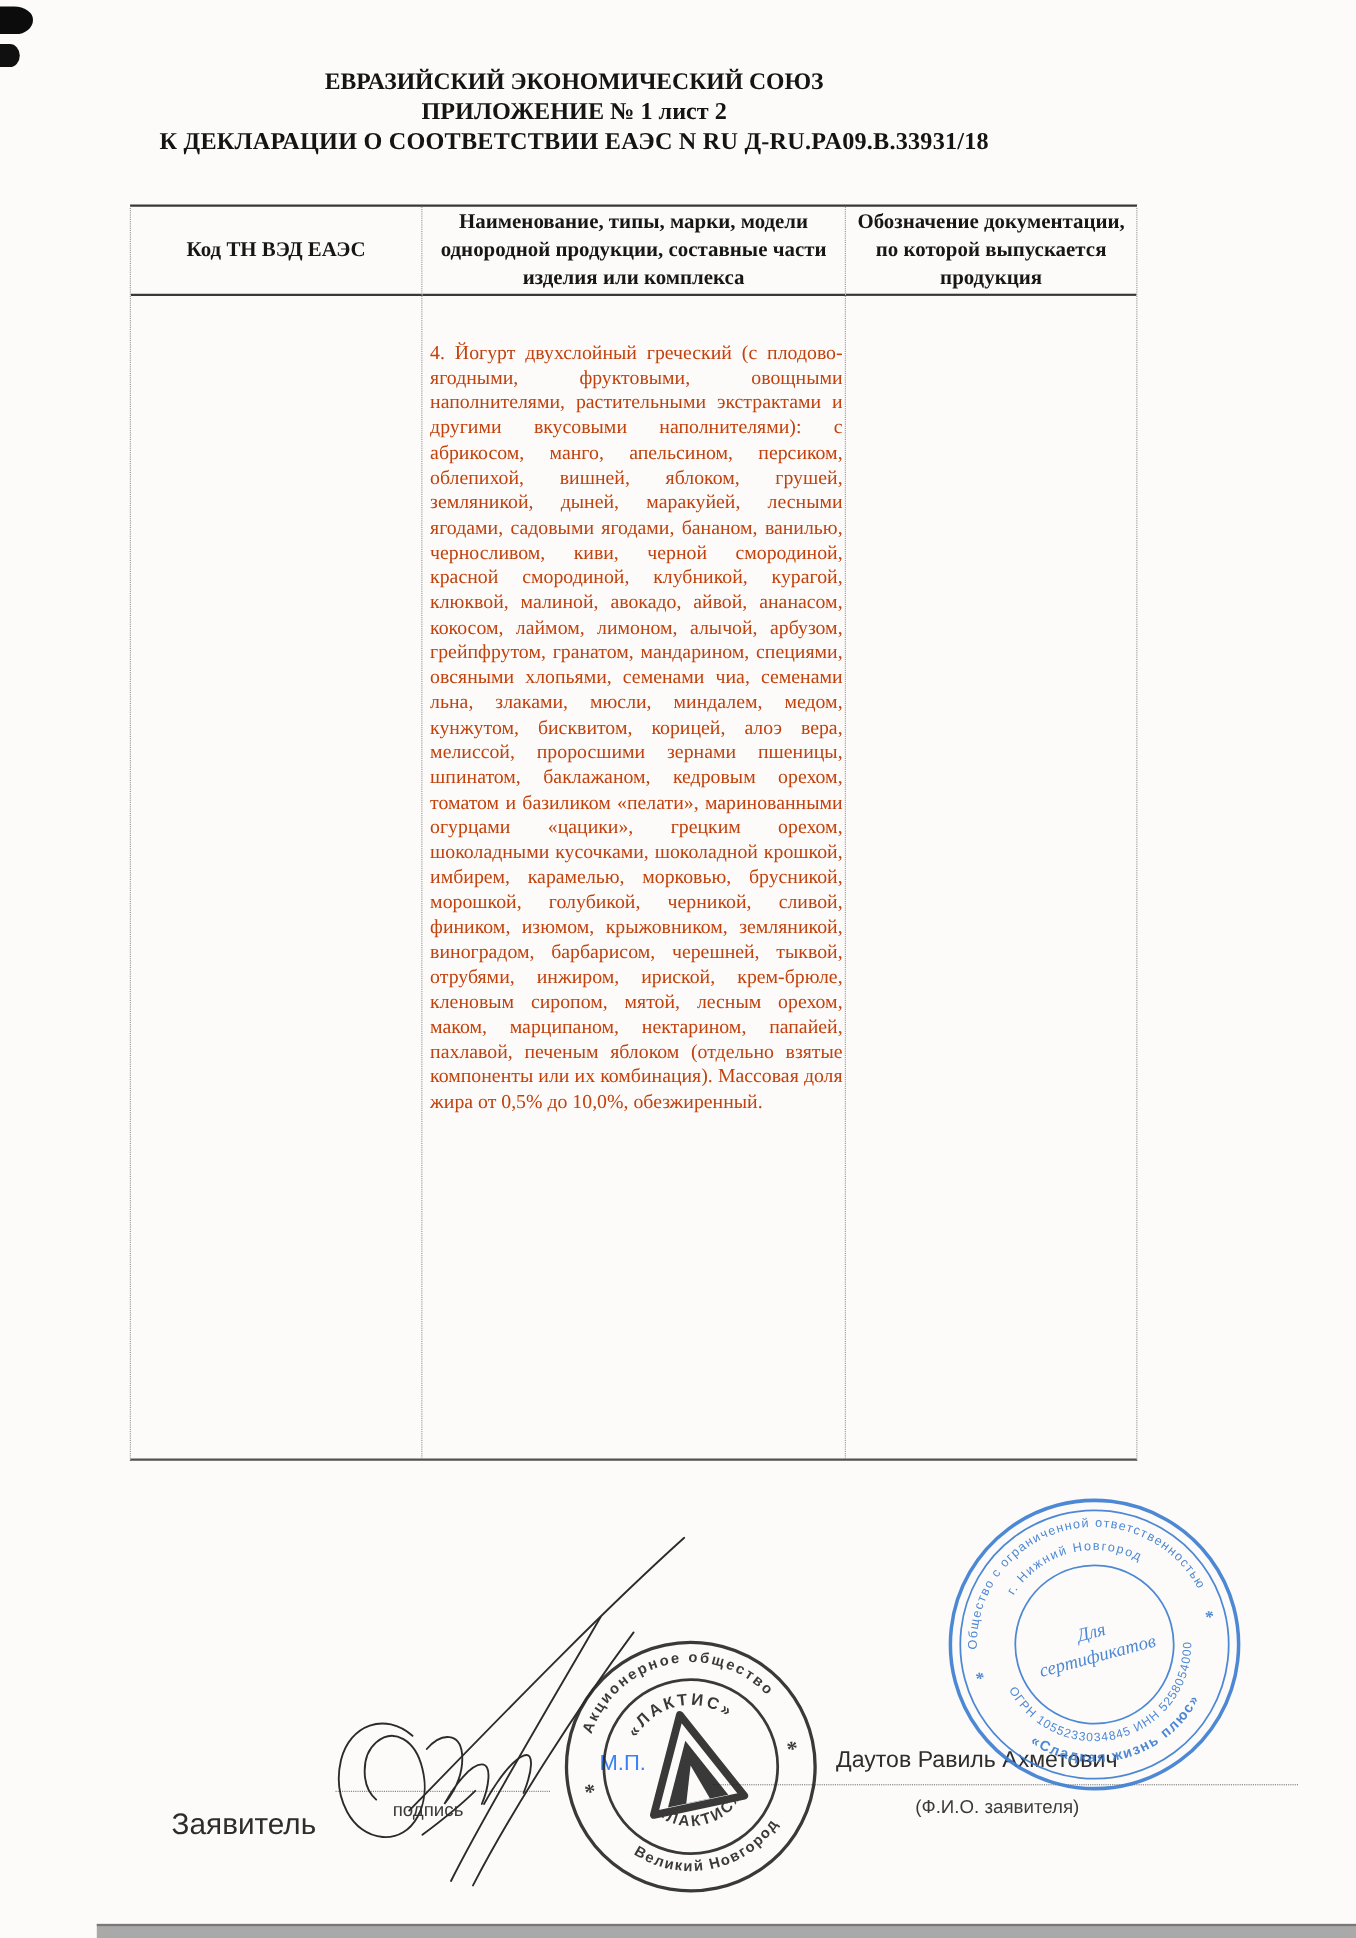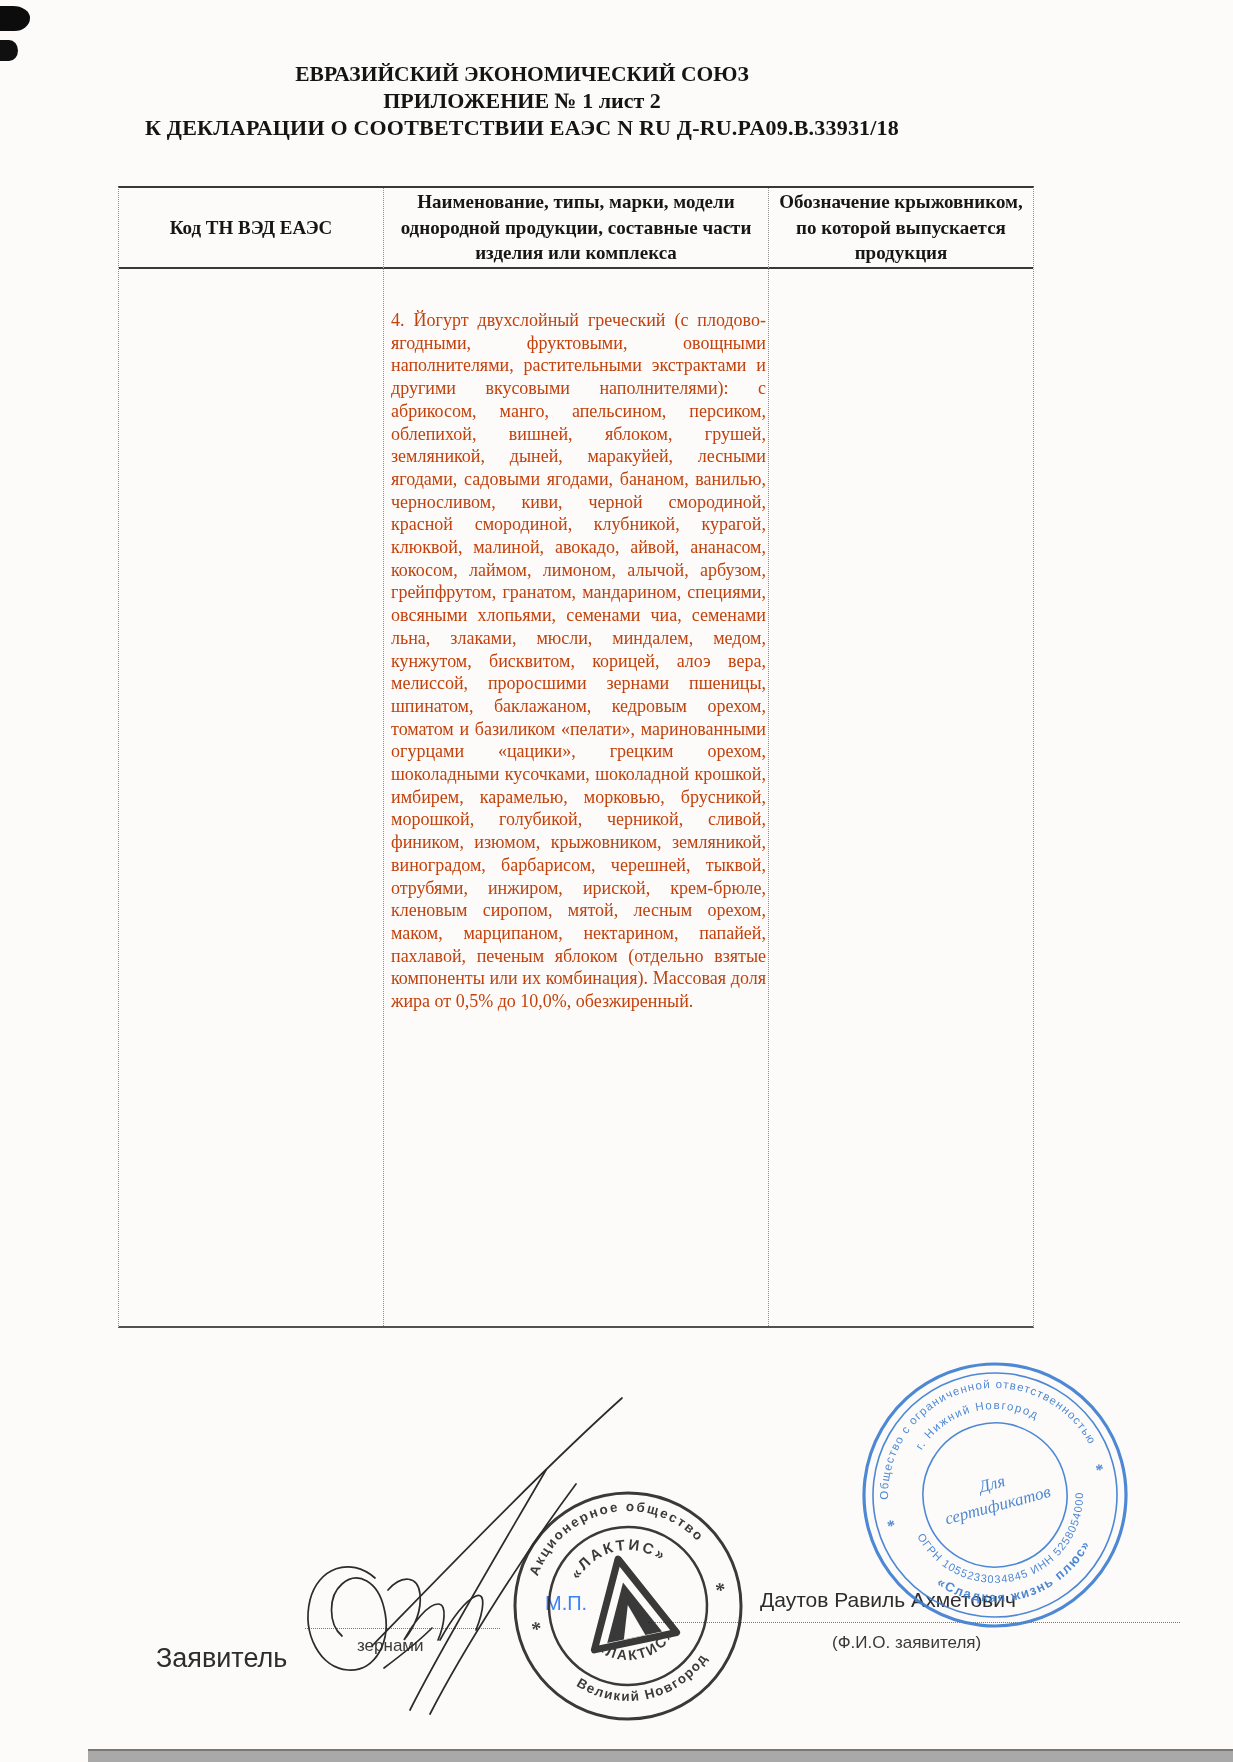--- a/index.html
+++ b/index.html
@@ -49,29 +49,29 @@
 
 <div class="abs doc-header">
   <div class="h1">ЕВРАЗИЙСКИЙ ЭКОНОМИЧЕСКИЙ СОЮЗ</div>
   <div class="h2">ПРИЛОЖЕНИЕ № 1 лист 2</div>
   <div class="h3">К ДЕКЛАРАЦИИ О СООТВЕТСТВИИ ЕАЭС N RU Д-RU.PA09.B.33931/18</div>
 </div>
 
 <div class="abs main-table">
   <div class="th cdiv">Код ТН ВЭД ЕАЭС</div>
   <div class="th cdiv">Наименование, типы, марки, модели однородной продукции, составные части изделия или комплекса</div>
-  <div class="th">Обозначение крыжовником, по которой выпускается продукция</div>
+  <div class="th">Обозначение документации, по которой выпускается продукция</div>
   <div class="cell cdiv"></div>
   <div class="cell cdiv desc-cell">4.  Йогурт двухслойный греческий (с плодово-ягодными, фруктовыми, овощными наполнителями, растительными экстрактами и другими вкусовыми наполнителями): с абрикосом, манго, апельсином, персиком, облепихой, вишней, яблоком, грушей, земляникой, дыней, маракуйей, лесными ягодами, садовыми ягодами, бананом, ванилью, черносливом, киви, черной смородиной, красной смородиной, клубникой, курагой, клюквой, малиной, авокадо, айвой, ананасом, кокосом, лаймом, лимоном, алычой, арбузом, грейпфрутом, гранатом, мандарином, специями, овсяными хлопьями, семенами чиа, семенами льна, злаками, мюсли, миндалем, медом, кунжутом, бисквитом, корицей, алоэ вера, мелиссой, проросшими зернами пшеницы, шпинатом, баклажаном, кедровым орехом, томатом и базиликом «пелати», маринованными огурцами «цацики», грецким орехом, шоколадными кусочками, шоколадной крошкой, имбирем, карамелью, морковью, брусникой, морошкой, голубикой, черникой, сливой, фиником, изюмом, крыжовником, земляникой, виноградом, барбарисом, черешней, тыквой, отрубями, инжиром, ириской, крем-брюле, кленовым сиропом, мятой, лесным орехом, маком, марципаном, нектарином, папайей, пахлавой, печеным яблоком (отдельно взятые компоненты или их комбинация). Массовая доля жира от 0,5% до 10,0%, обезжиренный.</div>
   <div class="cell"></div>
 </div>
 
 <div class="abs sans applicant">Заявитель</div>
 <div class="abs sig-line"></div>
-<div class="abs sans sig-caption">зернами</div>
+<div class="abs sans sig-caption">подпись</div>
 <div class="abs sans mp-label">М.П.</div>
 <div class="abs fio-line"></div>
 <div class="abs sans fio-name">Даутов Равиль Ахметович</div>
 <div class="abs sans fio-caption">(Ф.И.О. заявителя)</div>
 
 <svg class="abs stamp-black" width="320" height="320" viewBox="0 0 320 320">
   <g transform="translate(160,163) rotate(-12)" fill="none" stroke="#1f1f1f">
     <circle r="113" stroke-width="3"></circle>
     <circle r="79" stroke-width="2.5"></circle>
     <path id="bk-top" d="M -82.3,47.5 A 95,95 0 1 1 82.3,47.5" stroke="none"></path>

